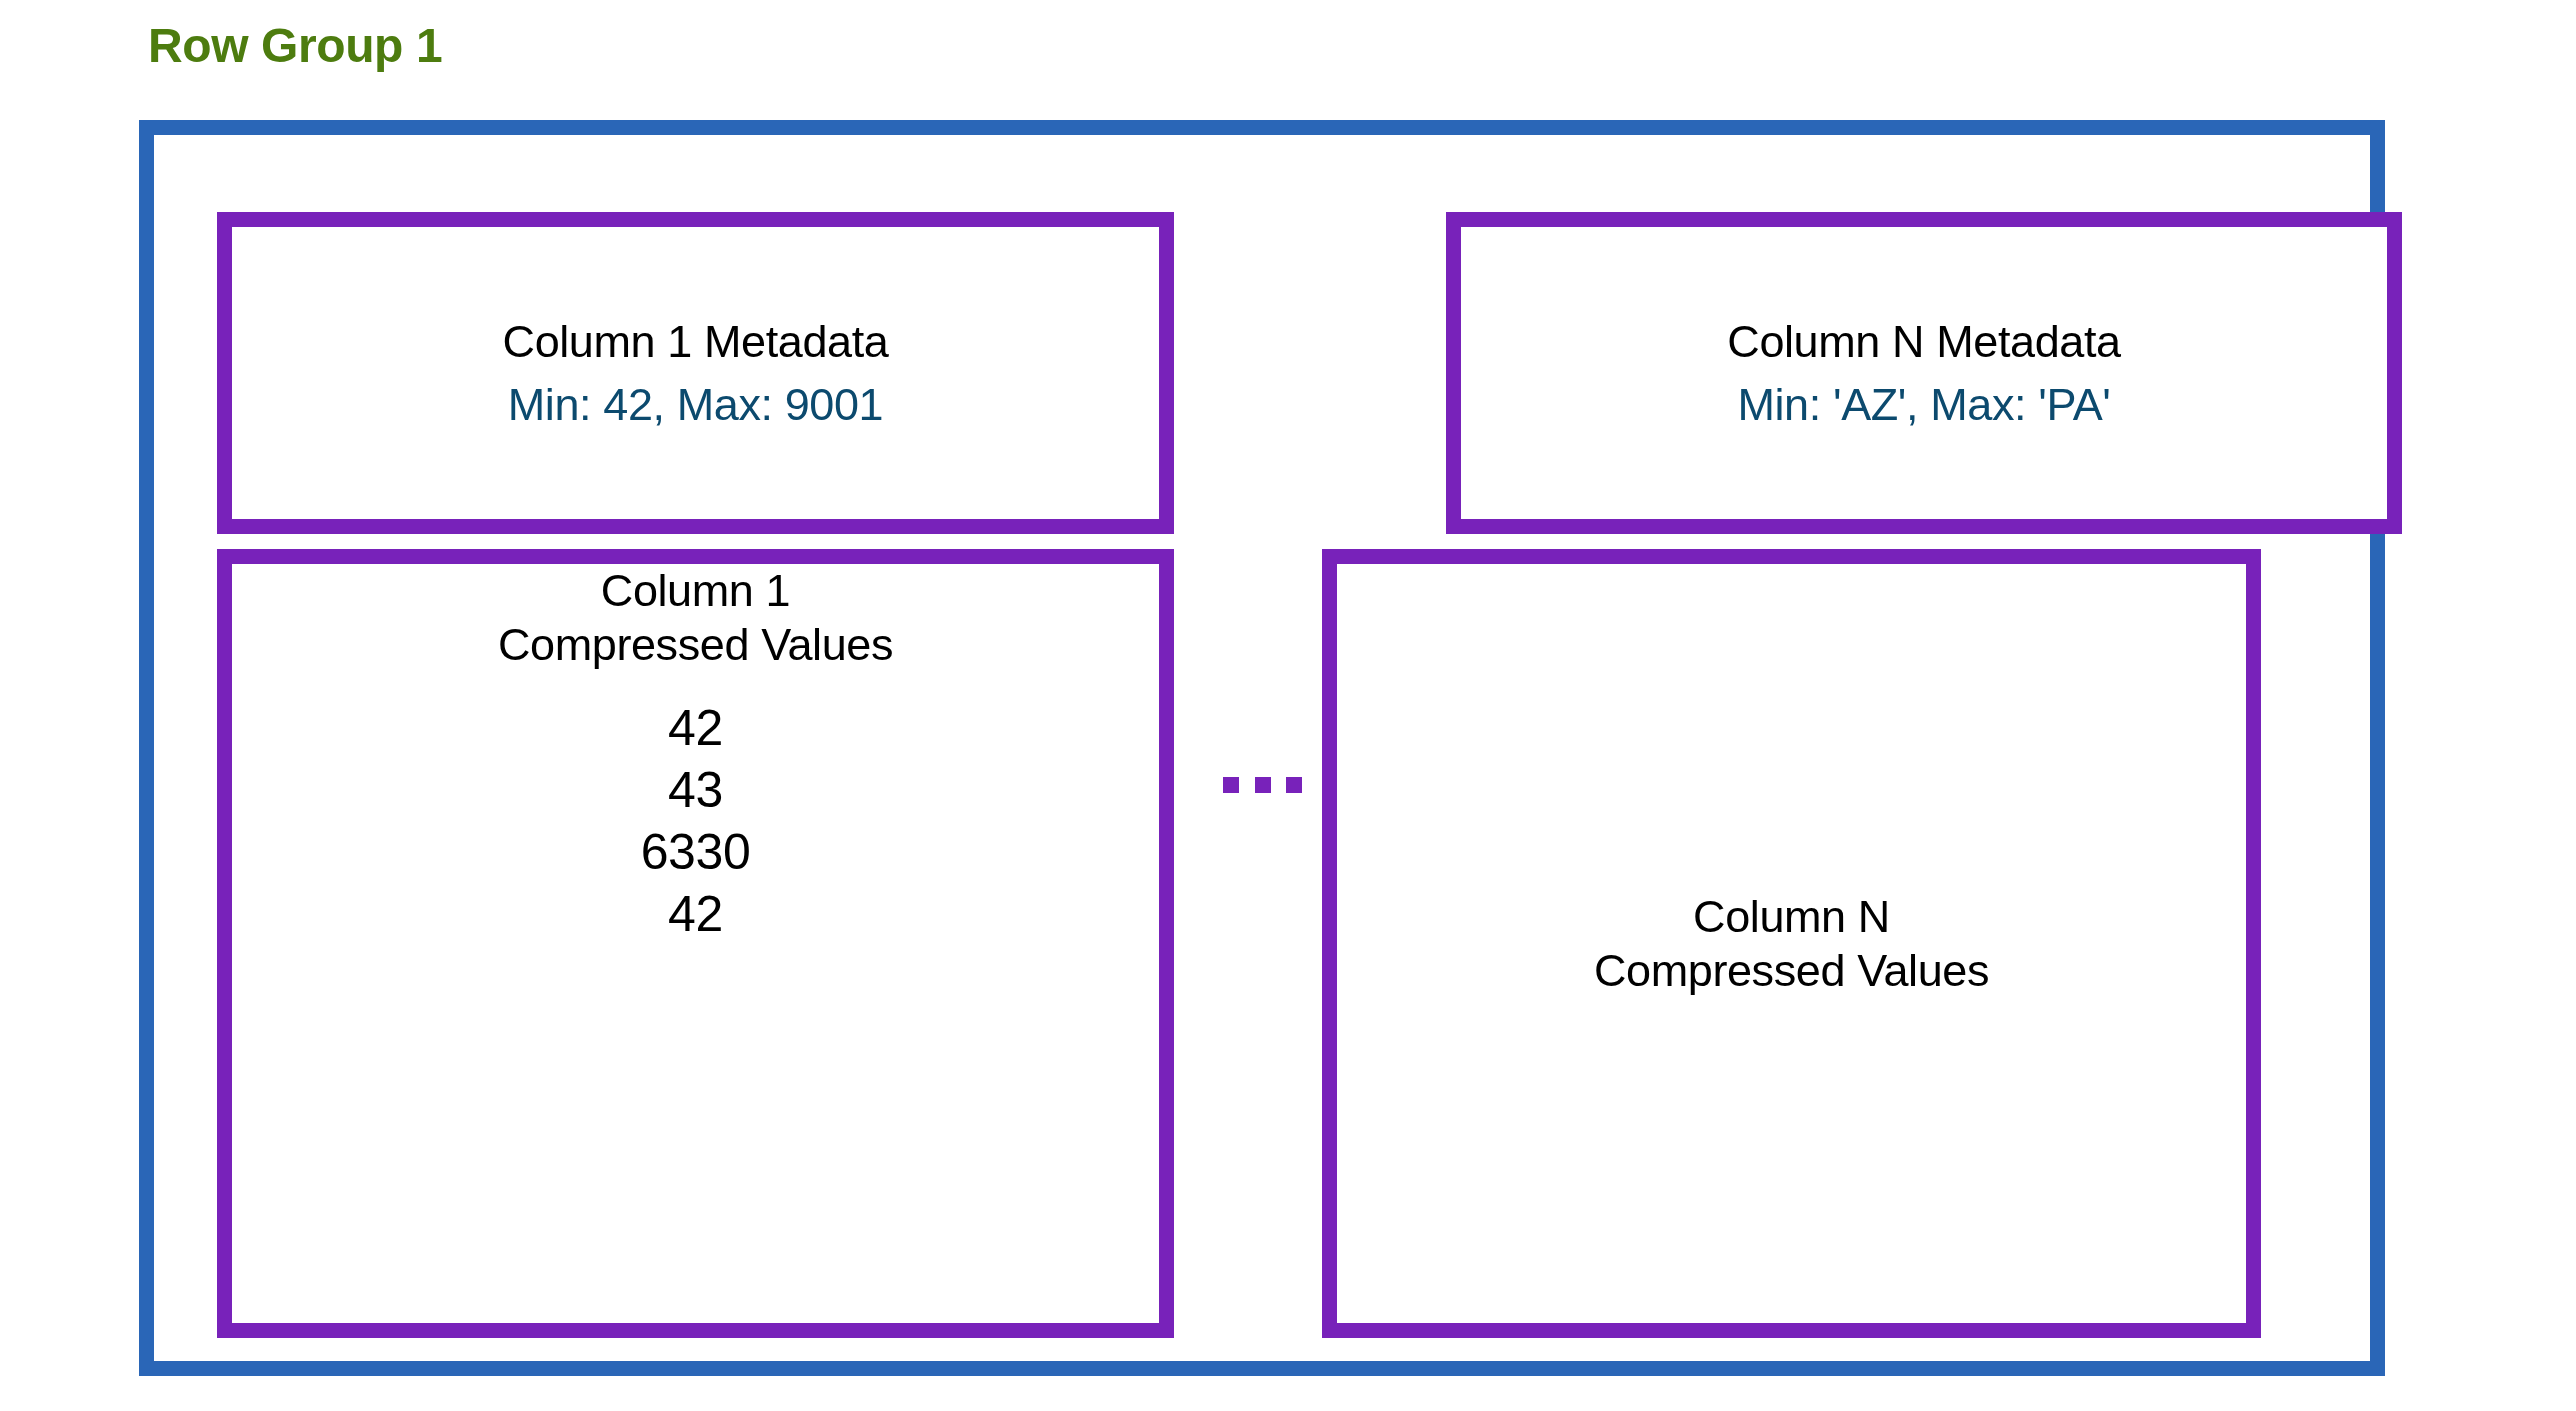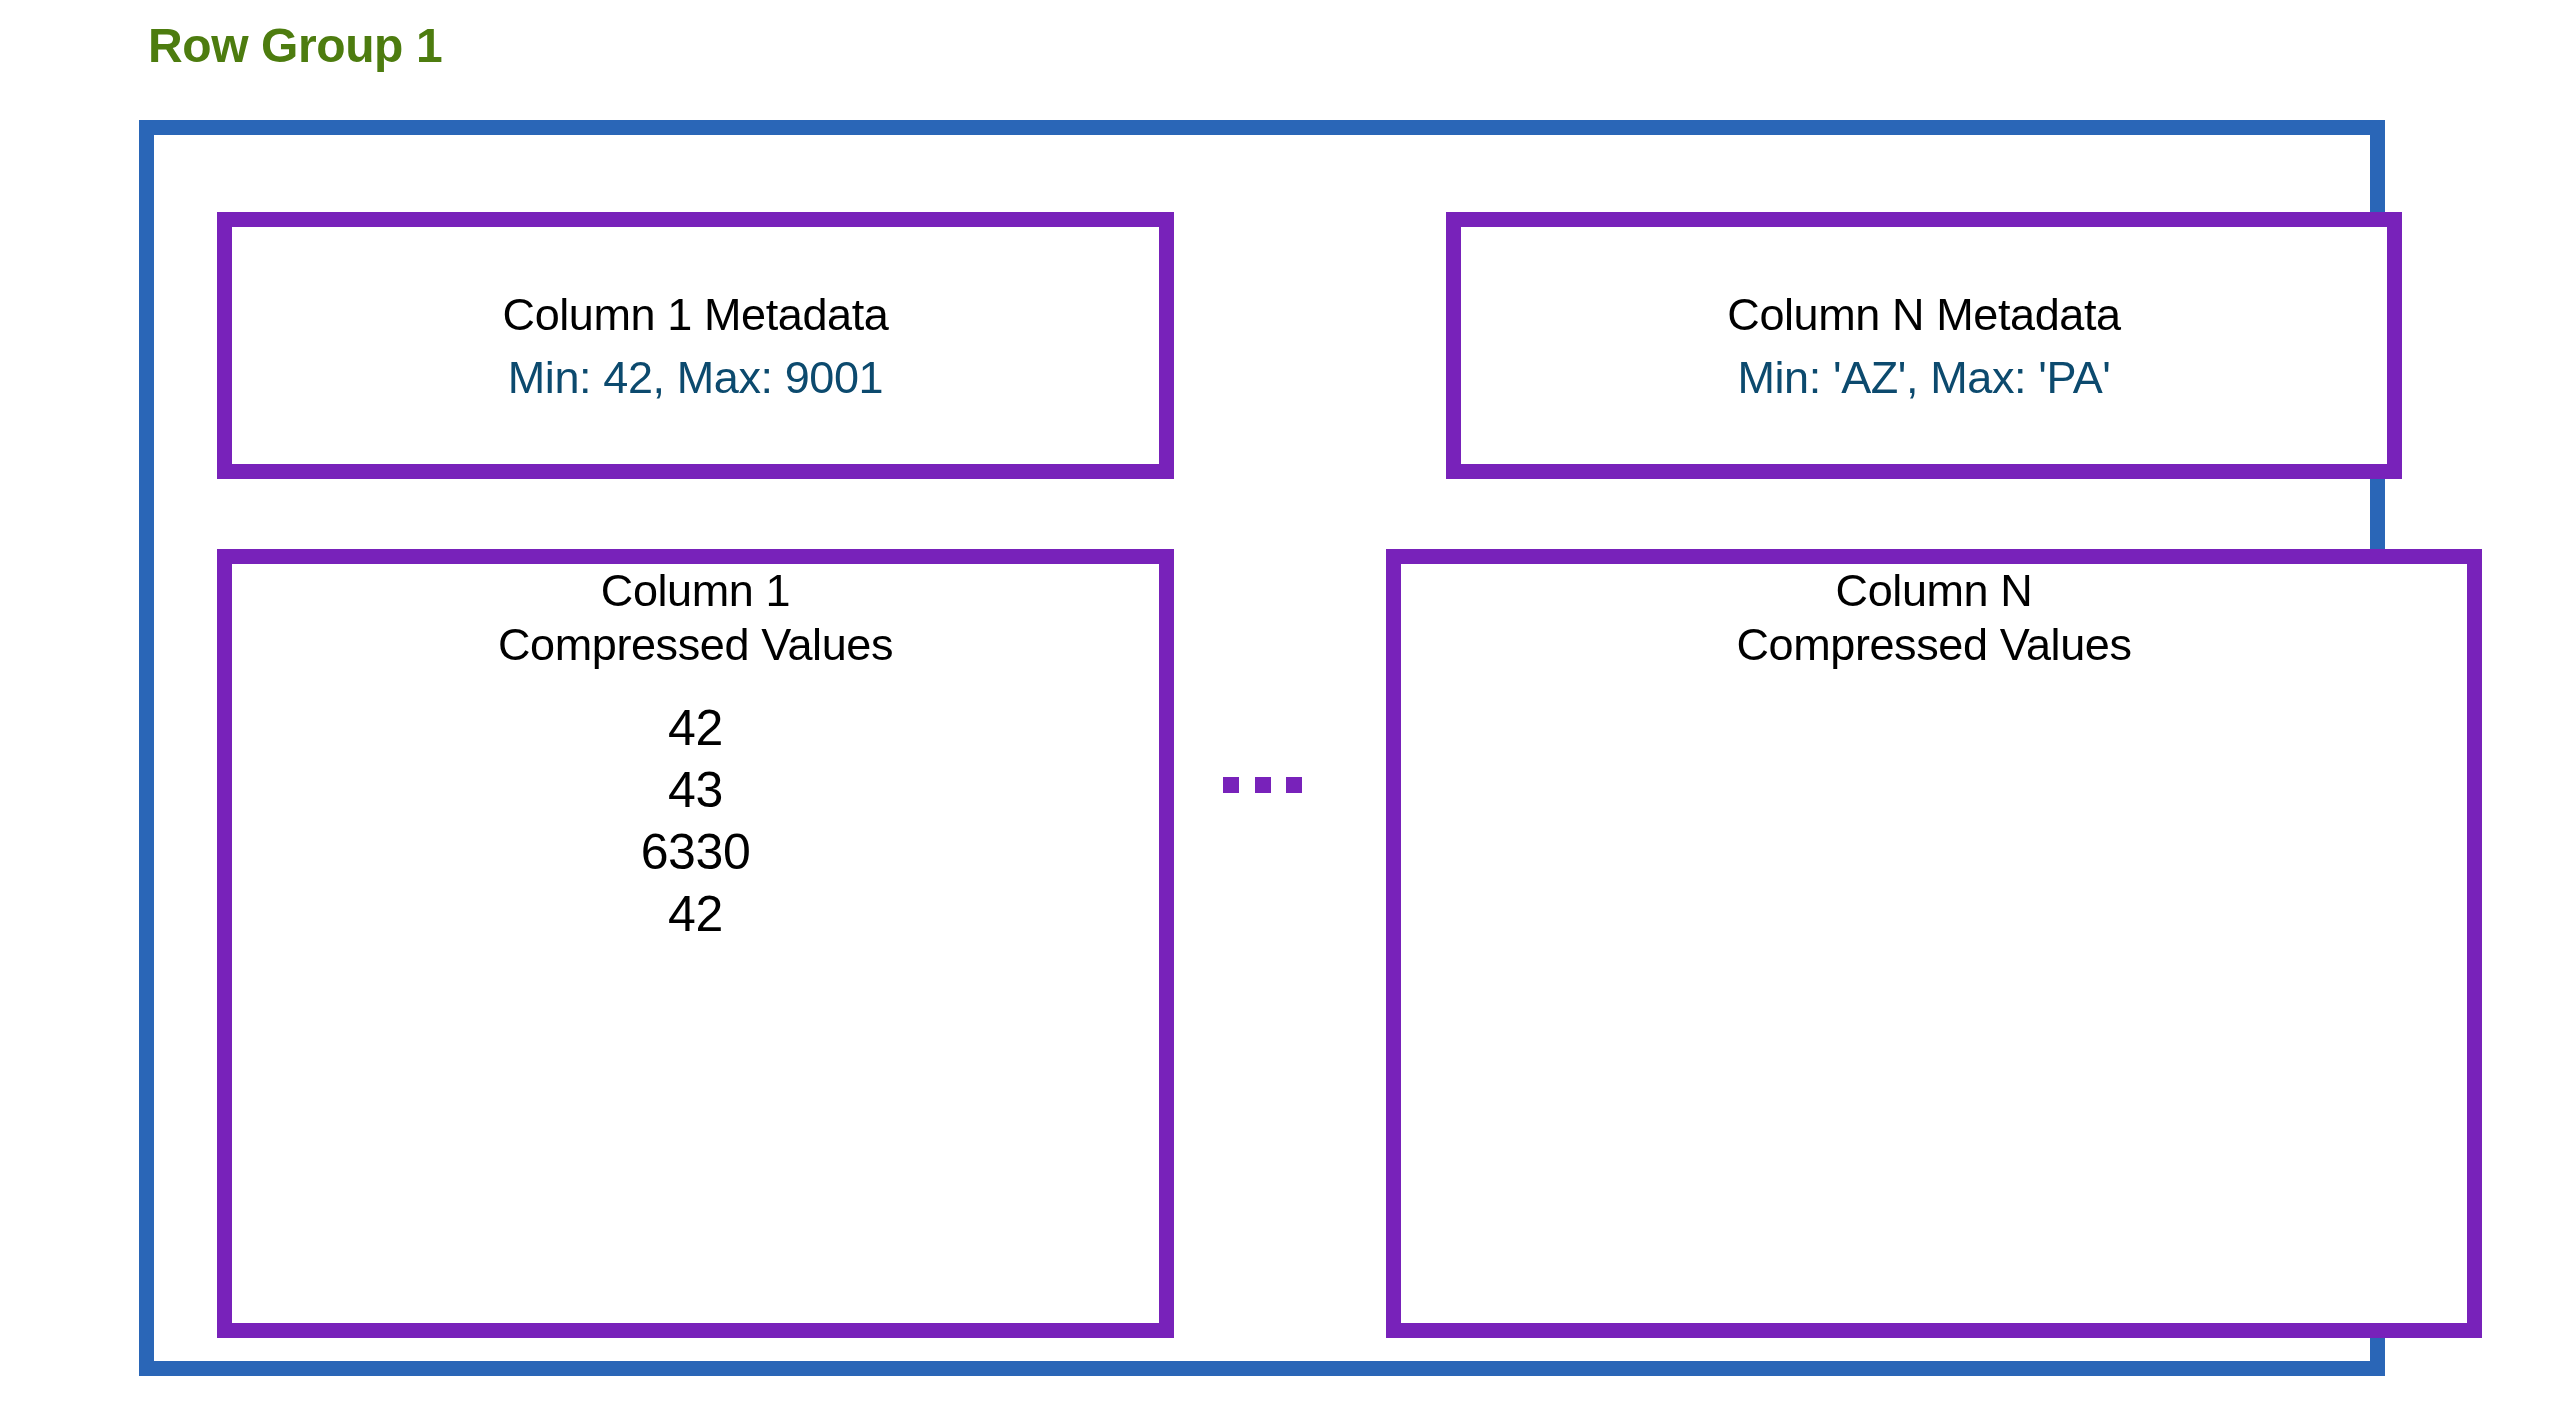--- a/index.html
+++ b/index.html
@@ -54,21 +54,21 @@
     border: 15.5px solid #7822ba;
     background: #ffffff;
     display: flex;
     flex-direction: column;
     align-items: center;
   }
 
   
   .meta-box {
     top: 77px;
-    height: 267px;
+    height: 322px;
     justify-content: center;
   }
   .meta-box-left  { left: 63px;  width: 957px; }
   .meta-box-right { left: 1292px; width: 956px; }
 
   .meta-title {
     font-size: 45px;
     line-height: 53px;
     color: #000000;
     letter-spacing: -0.4px;
@@ -82,21 +82,21 @@
     letter-spacing: -0.4px;
     white-space: nowrap;
   }
 
   
   .values-box {
     top: 414px;
     height: 789px;
   }
   .values-box-left  { left: 63px;  width: 957px; }
-  .values-box-right { left: 1232px; width: 1096px; }
+  .values-box-right { left: 1168px; width: 939px; justify-content: center; }
 
   .values-header {
     font-size: 45px;
     line-height: 54px;
     color: #000000;
     text-align: center;
     letter-spacing: -0.4px;
     white-space: nowrap;
   }
   .values-list {

